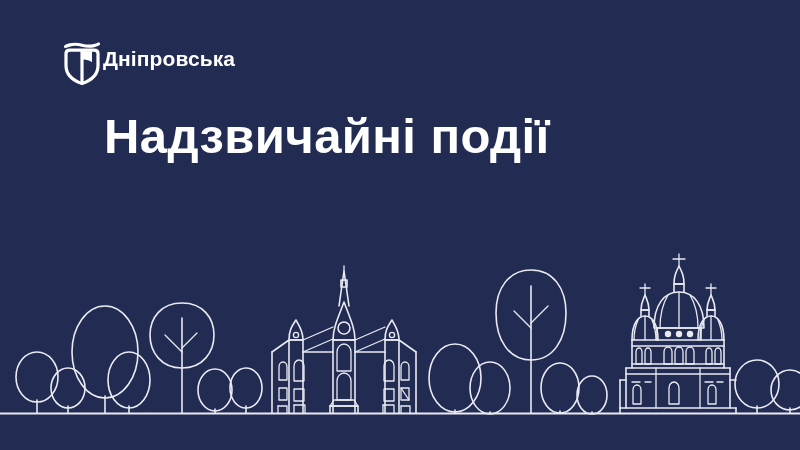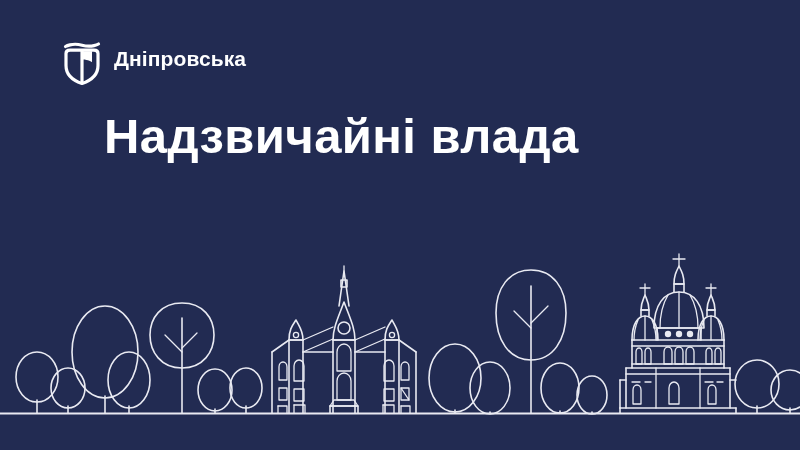--- a/index.html
+++ b/index.html
@@ -21,21 +21,21 @@
     overflow: hidden;
   }
 
   
   .logo-block {
     position: absolute;
     left: 62px;
     top: 33px;
     display: flex;
     align-items: center;
-    gap: 12px;
+    gap: 1px;
   }
   .logo-mark {
     width: 40px;
     height: 52px;
     flex: 0 0 auto;
     display: block;
   }
   .logo-text {
     display: flex;
     flex-direction: column;
@@ -107,21 +107,21 @@
       <path d="M4 20.5 C4 18.2 5.6 17.2 8 17.2 L32 17.2 C34.4 17.2 36 18.2 36 20.5
                L36 32.5 C36 41.5 29 47.5 20 50.5 C11 47.5 4 41.5 4 32.5 Z" fill="none" stroke="#ffffff" stroke-width="3.2" stroke-linejoin="round"></path>
       <path d="M20 17.8 L20 50.2" fill="none" stroke="#ffffff" stroke-width="3.2"></path>
       <path d="M20.8 26.5 C26 26.5 30 29.2 30 29.2 L30 18.2 L20.8 18.2 Z" fill="#ffffff" stroke="none"></path>
     </svg>
     <div class="logo-text">
       <span class="logo-line">Дніпровська</span>
     </div>
   </div>
 
-  <h1 class="page-title">Надзвичайні влада</h1>
+  <h1 class="page-title">Надзвичайні події</h1>
 
   <svg class="skyline" viewBox="0 0 800 210" preserveAspectRatio="none" aria-hidden="true">
 
     <g>
       <ellipse class="ln" cx="37" cy="137" rx="21" ry="25"></ellipse>
       <path class="ln" d="M37 160 L37 173"></path>
     </g>
     <g>
       <ellipse class="ln" cx="68" cy="148" rx="17" ry="20"></ellipse>
       <path class="ln" d="M68 166 L68 173"></path>

